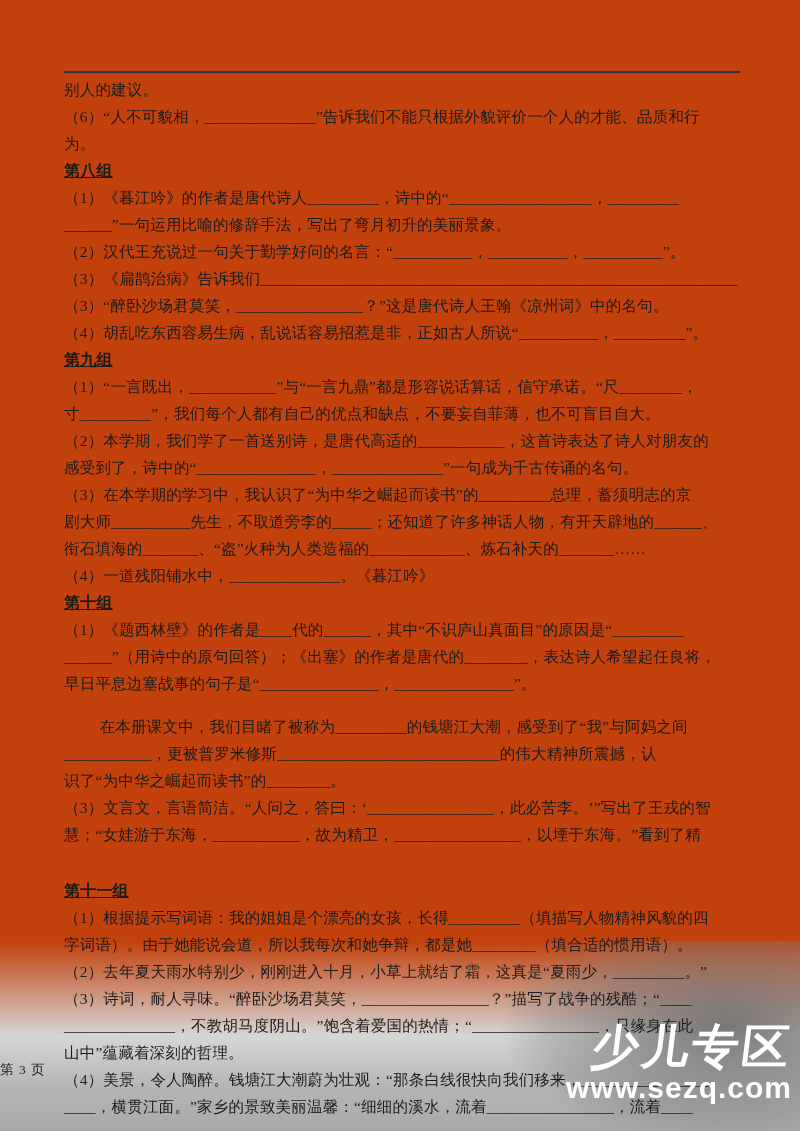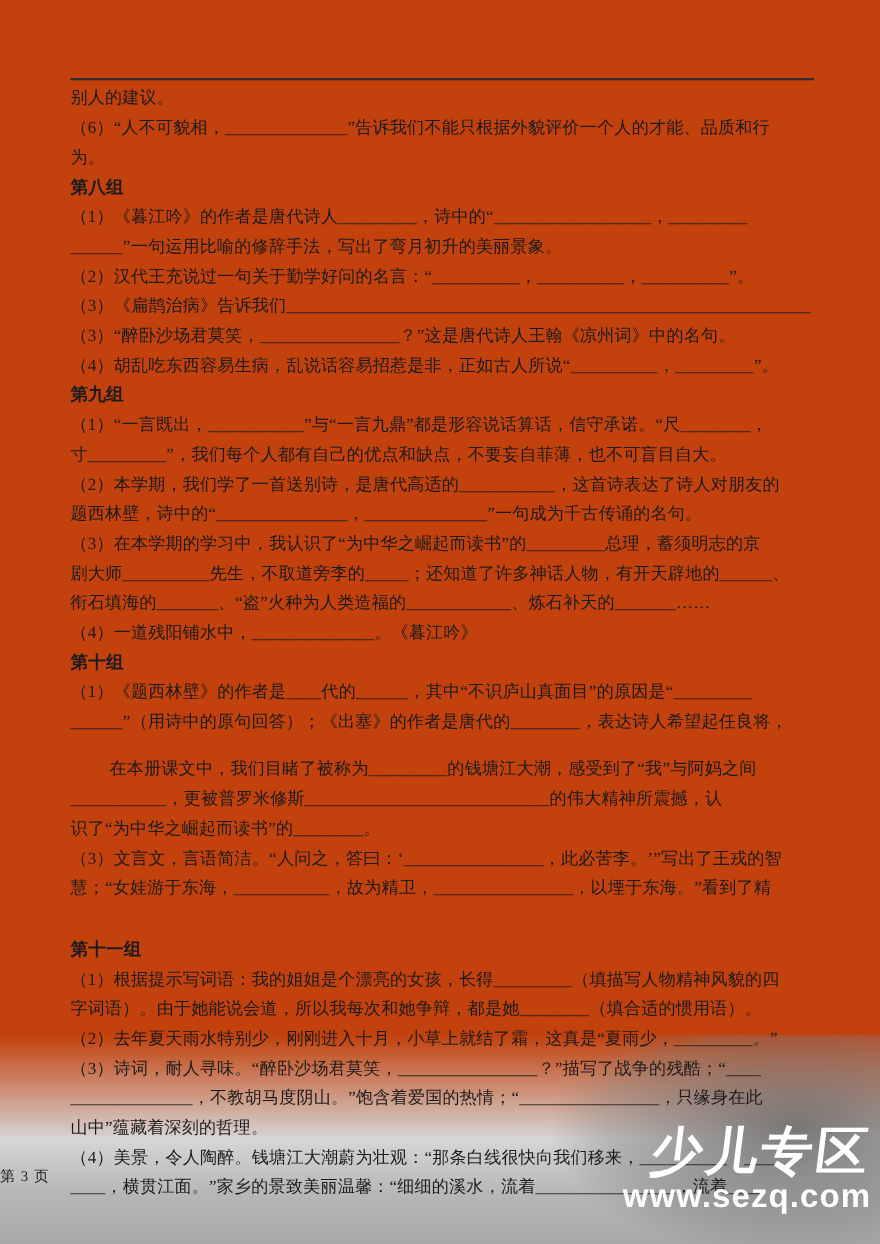--- a/index.html
+++ b/index.html
@@ -38,20 +38,21 @@
   }
   .line{
     font-size:15.5px;
     line-height:27px;
     white-space:nowrap;
     letter-spacing:0.2px;
   }
   .heading{
     font-weight:bold;
     font-size:16px;
+    text-decoration:underline;
   }
   .indent{ text-indent:2.3em;margin-top:16px; }
   .gap-before{ margin-top:29px; }
   .footer{
     position:absolute;left:0;width:100%;top:1061px;
     font-size:13.5px;color:#222;
     letter-spacing:1px;
   }
   .watermark{
     position:absolute;right:8px;top:1022px;
@@ -86,28 +87,29 @@
     <div class="line">（1）《暮江吟》的作者是唐代诗人_________，诗中的“__________________，_________</div>
     <div class="line">______”一句运用比喻的修辞手法，写出了弯月初升的美丽景象。</div>
     <div class="line">（2）汉代王充说过一句关于勤学好问的名言：“__________，__________，__________”。</div>
     <div class="line">（3）《扁鹊治病》告诉我们____________________________________________________________</div>
     <div class="line">（3）“醉卧沙场君莫笑，________________？”这是唐代诗人王翰《凉州词》中的名句。</div>
     <div class="line">（4）胡乱吃东西容易生病，乱说话容易招惹是非，正如古人所说“__________，_________”。</div>
     <div class="line heading">第九组</div>
     <div class="line">（1）“一言既出，___________”与“一言九鼎”都是形容说话算话，信守承诺。“尺________，</div>
     <div class="line">寸_________”，我们每个人都有自己的优点和缺点，不要妄自菲薄，也不可盲目自大。</div>
     <div class="line">（2）本学期，我们学了一首送别诗，是唐代高适的___________，这首诗表达了诗人对朋友的</div>
-    <div class="line">题西林壁，诗中的“_______________，______________”一句成为千古传诵的名句。</div>
+    <div class="line">感受到了，诗中的“_______________，______________”一句成为千古传诵的名句。</div>
     <div class="line">（3）在本学期的学习中，我认识了“为中华之崛起而读书”的_________总理，蓄须明志的京</div>
     <div class="line">剧大师__________先生，不取道旁李的_____；还知道了许多神话人物，有开天辟地的______、</div>
     <div class="line">衔石填海的_______、“盗”火种为人类造福的____________、炼石补天的_______……</div>
     <div class="line">（4）一道残阳铺水中，______________。《暮江吟》</div>
     <div class="line heading">第十组</div>
     <div class="line">（1）《题西林壁》的作者是____代的______，其中“不识庐山真面目”的原因是“_________</div>
     <div class="line">______”（用诗中的原句回答）；《出塞》的作者是唐代的________，表达诗人希望起任良将，</div>
+    <div class="line">早日平息边塞战事的句子是“_______________，_______________”。</div>
     <div class="line indent">在本册课文中，我们目睹了被称为_________的钱塘江大潮，感受到了“我”与阿妈之间</div>
     <div class="line">___________，更被普罗米修斯____________________________的伟大精神所震撼，认</div>
     <div class="line">识了“为中华之崛起而读书”的________。</div>
     <div class="line">（3）文言文，言语简洁。“人问之，答曰：‘________________，此必苦李。’”写出了王戎的智</div>
     <div class="line">慧；“女娃游于东海，___________，故为精卫，________________，以堙于东海。”看到了精</div>
     <div class="line heading gap-before">第十一组</div>
     <div class="line">（1）根据提示写词语：我的姐姐是个漂亮的女孩，长得_________（填描写人物精神风貌的四</div>
     <div class="line">字词语）。由于她能说会道，所以我每次和她争辩，都是她________（填合适的惯用语）。</div>
     <div class="line">（2）去年夏天雨水特别少，刚刚进入十月，小草上就结了霜，这真是“夏雨少，_________。”</div>
     <div class="line">（3）诗词，耐人寻味。“醉卧沙场君莫笑，________________？”描写了战争的残酷；“____</div>

